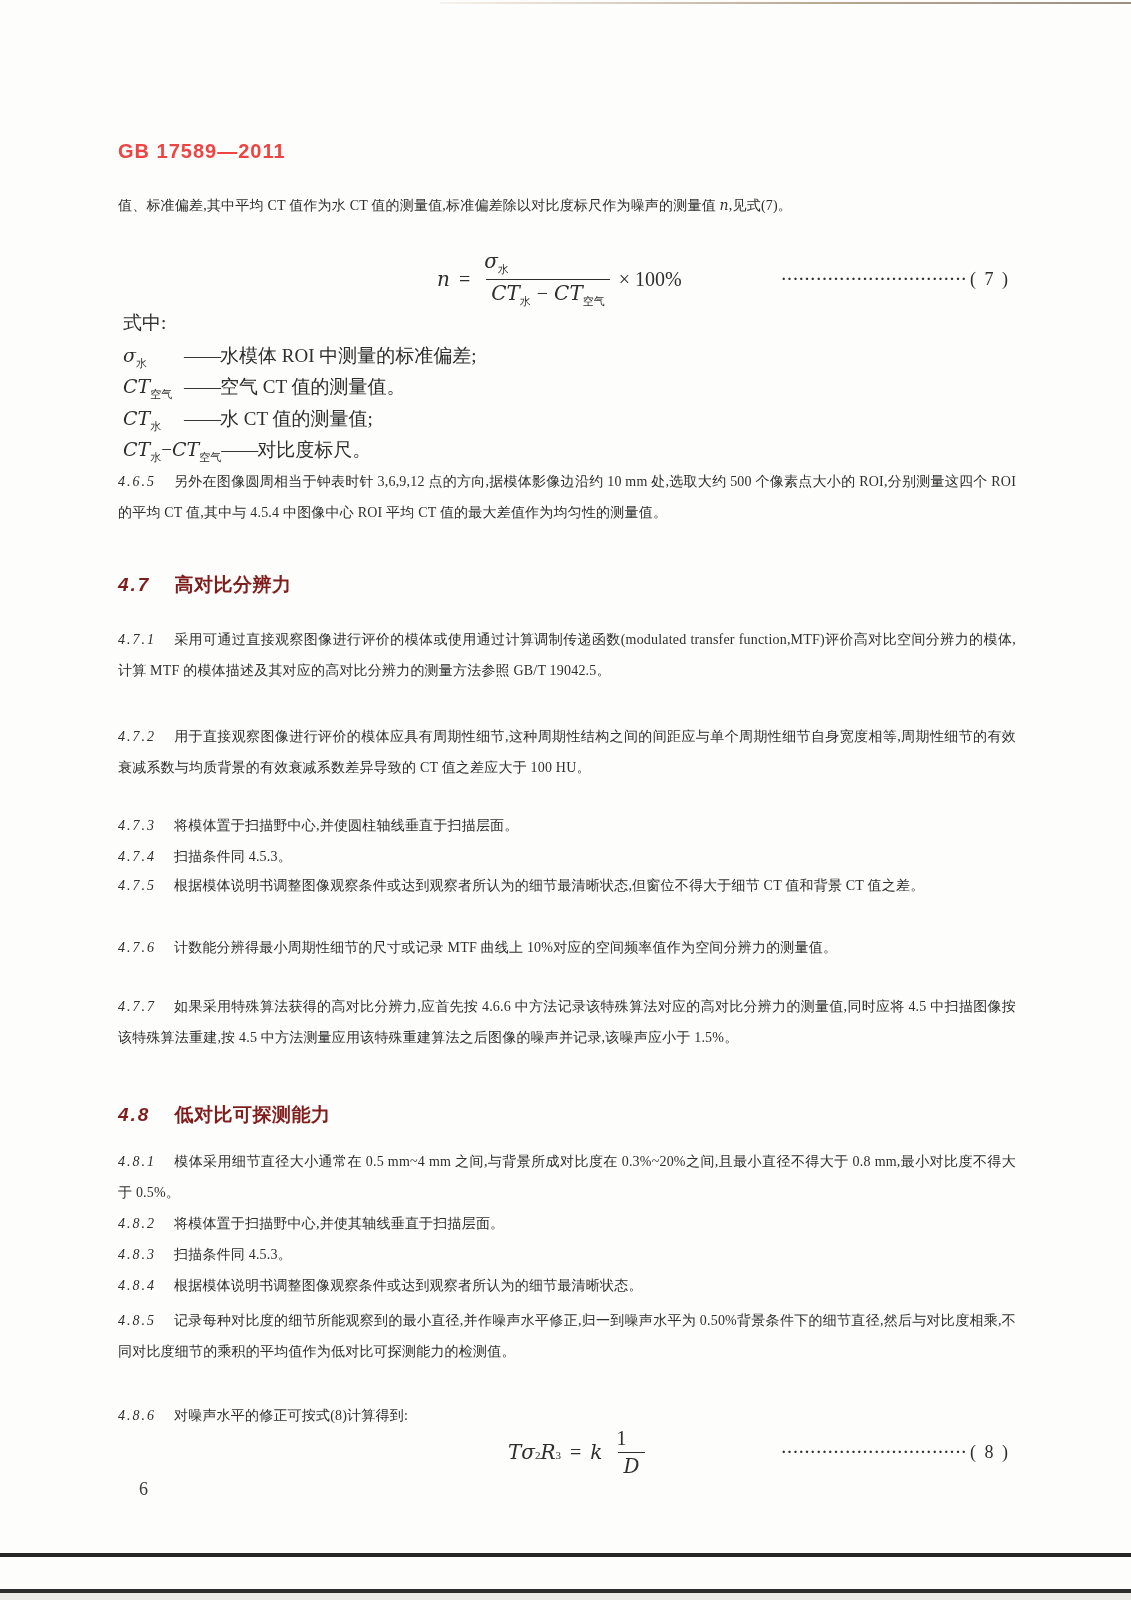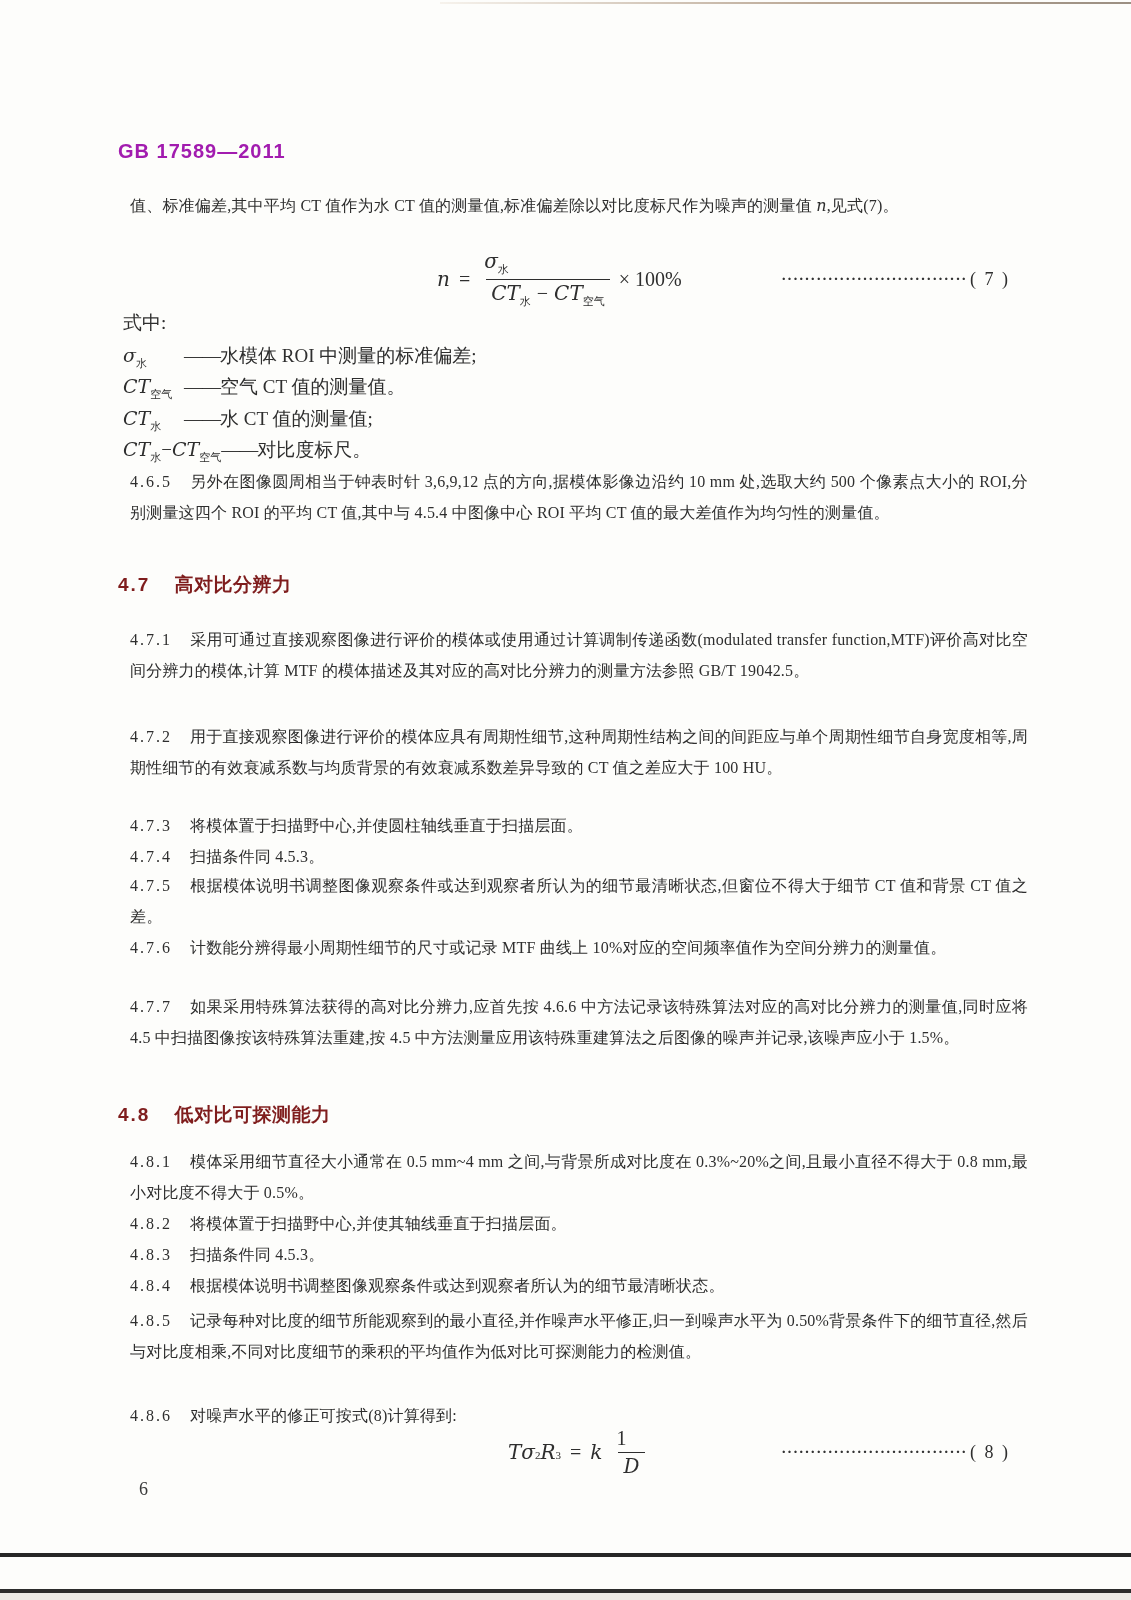--- a/index.html
+++ b/index.html
@@ -16,28 +16,28 @@
     position:absolute;top:2px;left:440px;right:0;height:2px;
     background:linear-gradient(90deg, rgba(186,148,104,0.10), rgba(130,96,64,0.55) 55%, rgba(90,70,50,0.6));
   }
   .bottom-line-1{position:absolute;top:1553px;left:0;width:100%;height:4px;background:#262626;}
   .bottom-line-2{position:absolute;top:1589px;left:0;width:100%;height:4px;background:#2c2c2c;}
   .bottom-shade{position:absolute;top:1593px;left:0;width:100%;height:7px;background:#eceae6;}
 
   .doc-header{
     position:absolute;left:118px;top:140px;
     font-family:"Liberation Sans","DejaVu Sans",sans-serif;
-    font-weight:700;font-size:20px;letter-spacing:1px;color:#a21caf;
+    font-weight:700;font-size:20px;letter-spacing:1px;color:#ef4444;
   }
   .para{
-    position:absolute;left:130px;width:898px;
-    font-size:16px;line-height:31px;text-align:justify;
+    position:absolute;left:118px;width:898px;
+    font-size:14px;line-height:31px;text-align:justify;
     letter-spacing:0.2px;
   }
-  .num{letter-spacing:2px;padding-right:18px;white-space:nowrap;}
+  .num{letter-spacing:2px;padding-right:18px;white-space:nowrap;font-style:italic;}
   .heading{
     position:absolute;left:118px;
     font-family:"Liberation Sans","DejaVu Sans",sans-serif;
     font-weight:700;font-size:19px;color:#7f1d1d;letter-spacing:0.5px;
   }
   .heading .num{padding-right:24px;}
   .v{font-style:italic;font-family:"DejaVu Serif","Liberation Serif",serif;}
   sub.cjk{font-style:normal;font-size:11px;vertical-align:-5px;letter-spacing:0;}
   sup.e{font-size:11px;vertical-align:7px;}
 

